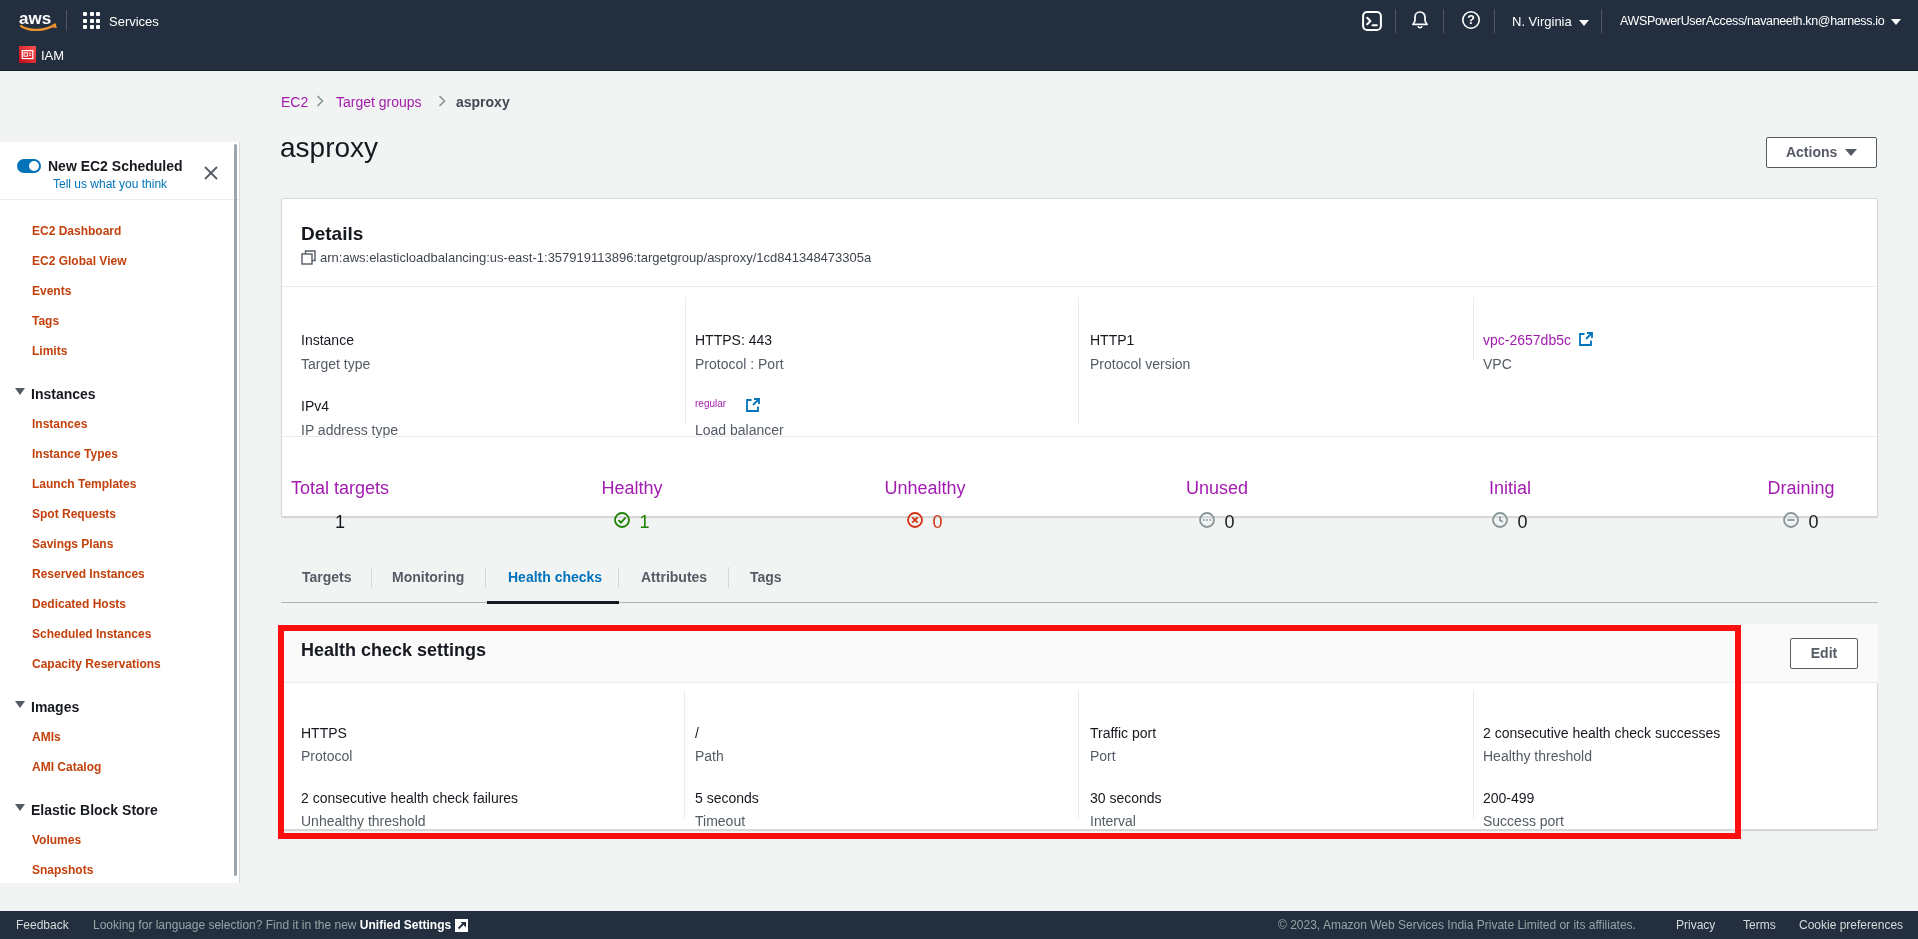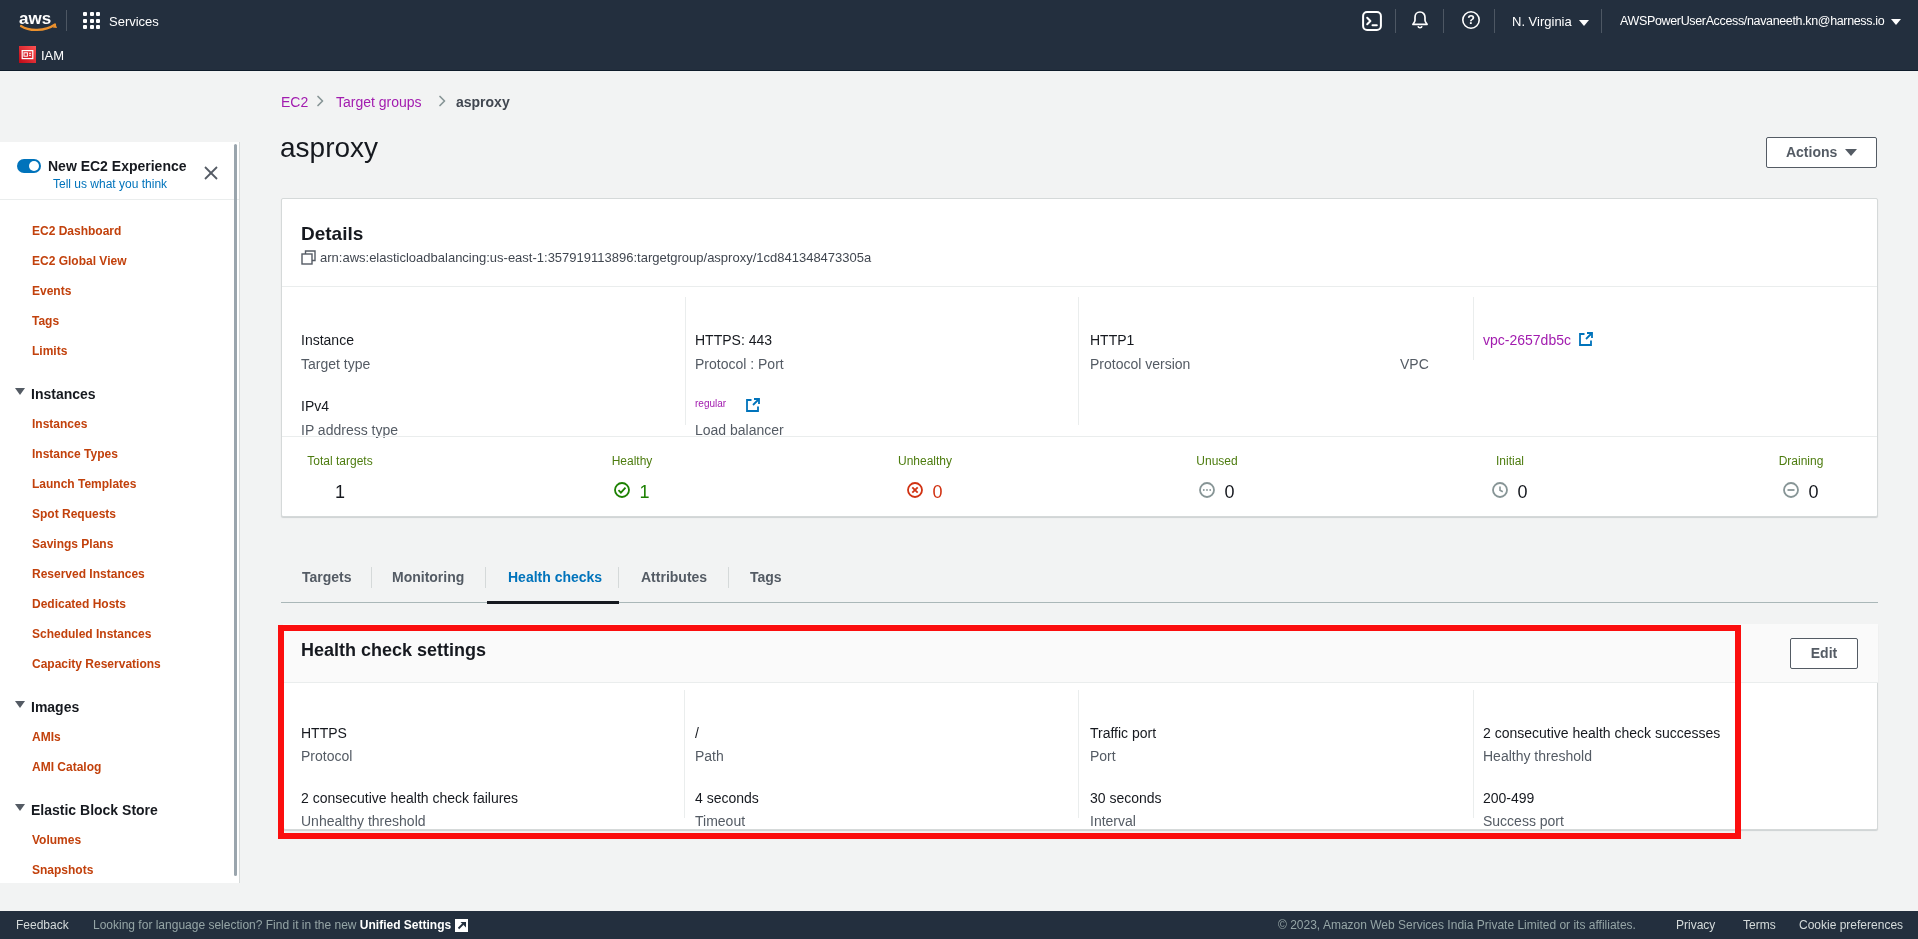--- a/index.html
+++ b/index.html
@@ -36,21 +36,21 @@
   .btn { position:absolute; background:#fff; border:1px solid #545b64; border-radius:2px; color:#545b64; font-weight:bold; font-size:14px; text-align:center; }
 
   .card { position:absolute; background:#fff; border:1px solid #d5d9d9; border-radius:2px; box-shadow:0 1px 1px 0 rgba(0,28,36,0.15); }
   .lab { position:absolute; color:#545b64; font-size:14px; line-height:1;margin-top:48px; }
   .val { position:absolute; color:#16191f; font-size:14px; line-height:1; }
   .hdiv { position:absolute; background:#eaeded; height:1px; }
   .vdiv { position:absolute; background:#eaeded; width:1px; }
 
   
   .stat { position:absolute; top:0; text-align:center; }
-  .stat .sl { color:#4d7c0f; font-size:12px; line-height:1; }
+  .stat .sl { color:#a21caf; font-size:18px; line-height:1;margin-top:24px; }
   .stat .sv { margin-top:15px; font-size:18px; color:#16191f; display:flex; align-items:flex-start; justify-content:center; gap:9px; }
   .stat .sv svg { margin-top:0; }
 
   
   .tab { position:absolute; top:570px; font-size:14px; font-weight:bold; color:#545b64; line-height:1; }
   .tabsep { position:absolute; top:567px; width:1px; height:21px; background:#d5d9d9; }
 
   
   #redbox { position:absolute; left:278px; top:625px; width:1463px; height:214px; border:6px solid #fb0e0e; z-index:50; }
 
@@ -120,21 +120,21 @@
 </div>
 
 <div id="sidebar"></div>
 <div id="toggle"></div>
 <div id="sb-x">
     <svg width="16" height="16" viewBox="0 0 16 16">
       <line x1="2" y1="2" x2="14" y2="14" stroke="#545b64" stroke-width="1.8"></line>
       <line x1="14" y1="2" x2="2" y2="14" stroke="#545b64" stroke-width="1.8"></line>
     </svg>
   </div>
-<div style="position:absolute;left:48px;top:159px;font-size:14px;font-weight:bold;color:#16191f;line-height:1;z-index:5">New EC2 Experience</div>
+<div style="position:absolute;left:48px;top:159px;font-size:14px;font-weight:bold;color:#16191f;line-height:1;z-index:5">New EC2 Scheduled</div>
 <div style="position:absolute;left:53px;top:178px;font-size:12px;color:#0073bb;line-height:1;z-index:5">Tell us what you think</div>
 <div id="sb-divider"></div>
 <div id="sb-scroll"></div>
 
 <div class="sb-item" style="top:225px">EC2 Dashboard</div>
 <div class="sb-item" style="top:255px">EC2 Global View</div>
 <div class="sb-item" style="top:285px">Events</div>
 <div class="sb-item" style="top:315px">Tags</div>
 <div class="sb-item" style="top:345px">Limits</div>
 <div class="sb-tri" style="top:388px"></div>
@@ -184,21 +184,21 @@
 <div class="vdiv" style="left:685px;top:297px;height:128px"></div>
 <div class="vdiv" style="left:1078px;top:297px;height:128px"></div>
 <div class="vdiv" style="left:1473px;top:297px;height:63px"></div>
 
 <div class="lab" style="left:301px;top:309px">Target type</div>
 <div class="val" style="left:301px;top:333px">Instance</div>
 <div class="lab" style="left:695px;top:309px">Protocol : Port</div>
 <div class="val" style="left:695px;top:333px">HTTPS: 443</div>
 <div class="lab" style="left:1090px;top:309px">Protocol version</div>
 <div class="val" style="left:1090px;top:333px">HTTP1</div>
-<div class="lab" style="left:1400px;top:309px">VPC</div>
+<div class="lab" style="left:1483px;top:309px">VPC</div>
 <div class="abs" style="left:1483px;top:333px;font-size:14px;line-height:1"><span class="link">vpc-2657db5c</span></div>
 <svg class="abs" style="left:1578px;top:331px" width="16" height="16" viewBox="0 0 16 16">
     <path d="M6.5 3 H2 V14 H13 V9.5" stroke="#0073bb" stroke-width="1.8" fill="none"></path>
     <path d="M9 2 h5 v5" stroke="#0073bb" stroke-width="1.8" fill="none"></path>
     <line x1="14" y1="2" x2="8" y2="8" stroke="#0073bb" stroke-width="1.8"></line>
   </svg>
 
 <div class="lab" style="left:301px;top:375px">IP address type</div>
 <div class="val" style="left:301px;top:399px">IPv4</div>
 <div class="lab" style="left:695px;top:375px">Load balancer</div>
@@ -281,21 +281,21 @@
 <div class="lab" style="left:695px;top:701px">Path</div>
 <div class="val" style="left:695px;top:726px">/</div>
 <div class="lab" style="left:1090px;top:701px">Port</div>
 <div class="val" style="left:1090px;top:726px">Traffic port</div>
 <div class="lab" style="left:1483px;top:701px">Healthy threshold</div>
 <div class="val" style="left:1483px;top:726px">2 consecutive health check successes</div>
 
 <div class="lab" style="left:301px;top:766px">Unhealthy threshold</div>
 <div class="val" style="left:301px;top:791px">2 consecutive health check failures</div>
 <div class="lab" style="left:695px;top:766px">Timeout</div>
-<div class="val" style="left:695px;top:791px">4 seconds</div>
+<div class="val" style="left:695px;top:791px">5 seconds</div>
 <div class="lab" style="left:1090px;top:766px">Interval</div>
 <div class="val" style="left:1090px;top:791px">30 seconds</div>
 <div class="lab" style="left:1483px;top:766px">Success port</div>
 <div class="val" style="left:1483px;top:791px">200-499</div>
 
 <div id="redbox"></div>
 
 <div id="footer">
   <div class="f" style="left:16px">Feedback</div>
   <div class="f gray" style="left:93px">Looking for language selection? Find it in the new <span style="color:#fff;font-weight:bold">Unified Settings</span></div>

